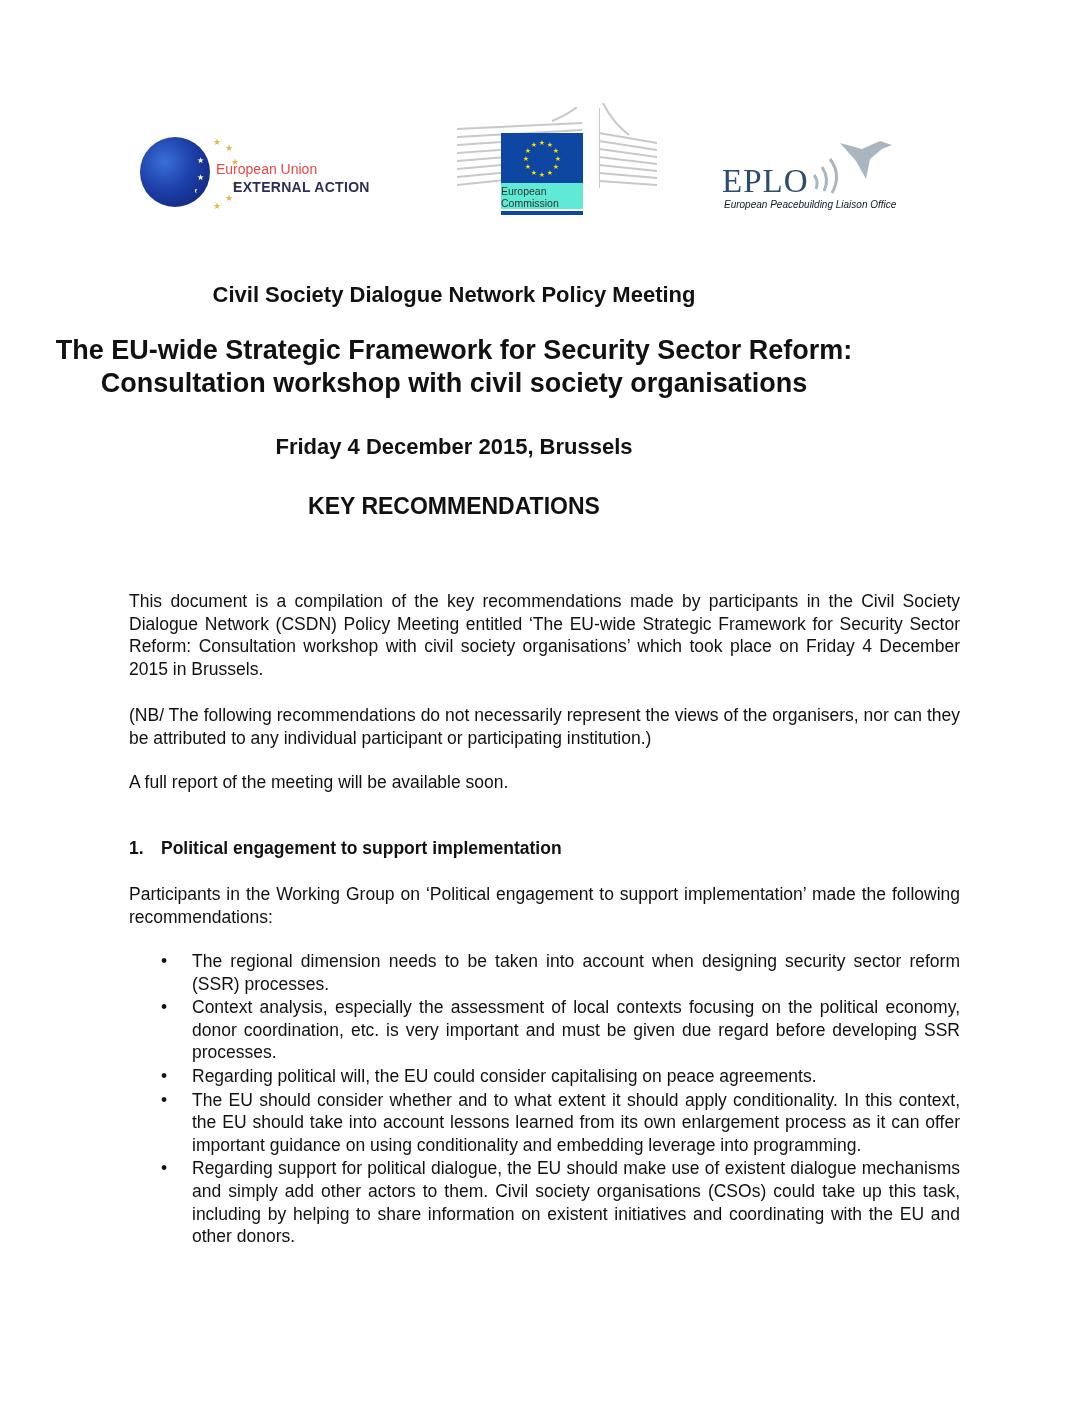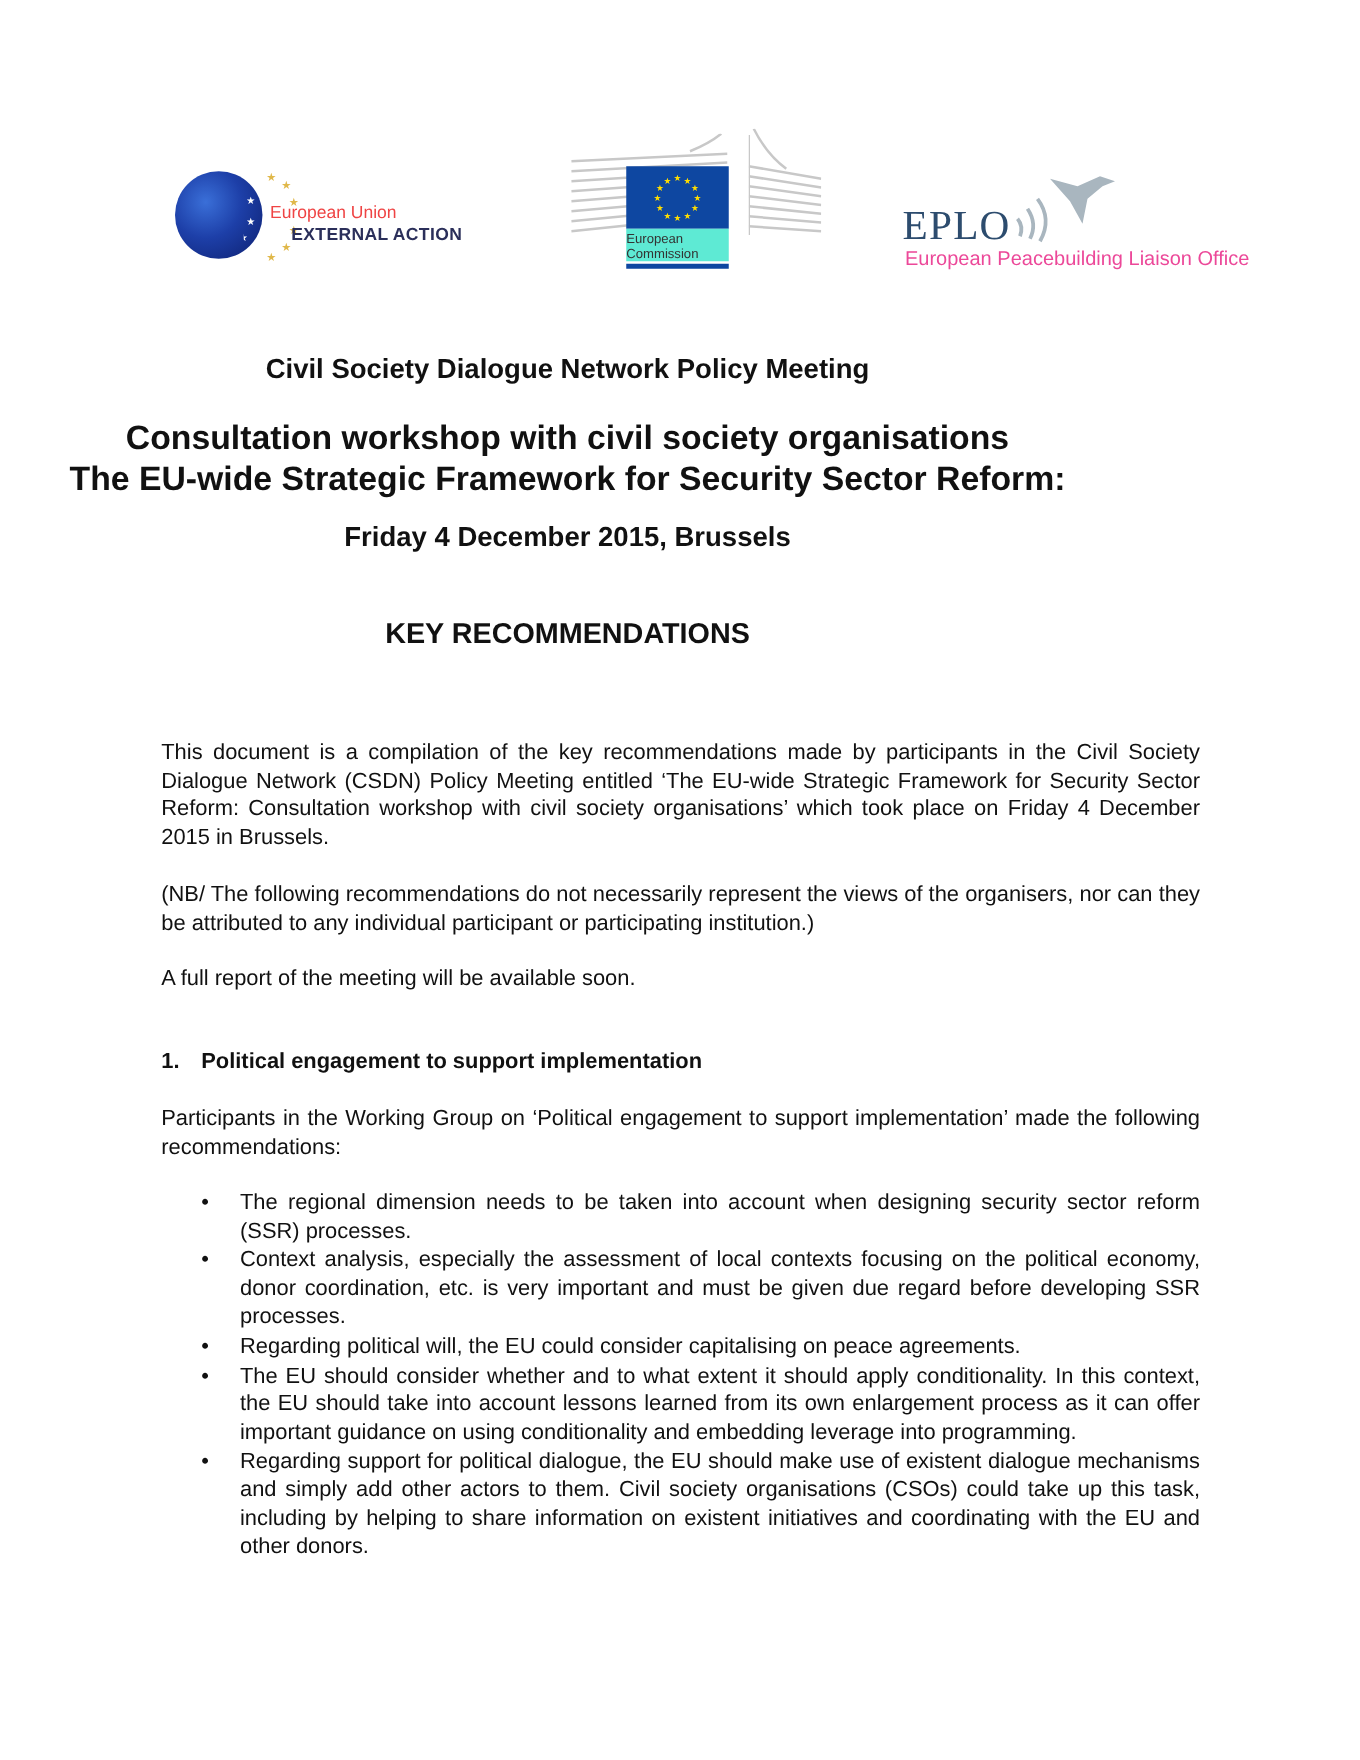--- a/index.html
+++ b/index.html
@@ -14,25 +14,25 @@
   .eeas-text2 { position: absolute; left: 93px; top: 44px; font-size: 14px; font-weight: bold; color: #2b2f5a; letter-spacing: 0.3px; text-align: center; }
   .logo-ec { position: absolute; left: 457px; top: 0; width: 200px; height: 125px; }
   .ec-lines-l { position: absolute; left: 0; top: 12px; width: 125px; height: 80px; }
   .ec-lines-r { position: absolute; left: 142px; top: 8px; width: 58px; height: 85px; }
   .ec-flag { position: absolute; left: 44px; top: 38px; width: 82px; height: 50px; background: #0e47a1; }
   .ec-label { position: absolute; left: 44px; top: 88px; width: 82px; font-size: 10.5px; line-height: 12px; color: #333; background: #5eead4; padding-top: 2px; }
   .ec-bar { position: absolute; left: 44px; top: 116px; width: 82px; height: 4px; background: #0e47a1; }
   .logo-eplo { position: absolute; left: 722px; top: 40px; width: 250px; height: 85px; }
   .eplo-word { position: absolute; left: 0; top: 28px; font-family: "Liberation Serif", serif; font-size: 33px; color: #2d4c6e; letter-spacing: 1px; }
   .eplo-waves { position: absolute; left: 88px; top: 0; width: 90px; height: 60px; }
-  .eplo-sub { position: absolute; left: 2px; top: 64px; font-size: 16px; color: #ec4899; white-space: nowrap; }
+  .eplo-sub { position: absolute; left: 2px; top: 64px; font-size: 10px; color: #0f172a; white-space: nowrap; font-style: italic; }
   .center { position: absolute; left: 0; width: 908px; text-align: center; font-weight: bold; }
   .h-meeting { top: 282px; font-size: 22px; }
   .h-title { top: 334px; font-size: 27px; line-height: 33px; }
-  .h-date { top: 417px; font-size: 22px; text-align: center; }
+  .h-date { top: 434px; font-size: 22px; text-align: center; }
   .h-key { top: 493px; font-size: 23px; }
   .body { position: absolute; left: 129px; width: 831px; font-size: 17.5px; line-height: 22.6px; text-align: justify; }
   .p-intro { top: 590px; }
   .p-nb { top: 704px; }
   .p-full { top: 771px; }
   .sec-head { position: absolute; left: 129px; top: 838px; font-size: 17.5px; font-weight: bold; }
   .sec-head .num { display: inline-block; width: 32px; }
   .p-wg { top: 883px; }
   ul.recs { position: absolute; left: 129px; top: 950px; width: 831px; margin: 0; padding: 0; list-style: none;
             font-size: 17.5px; line-height: 22.6px; }
@@ -125,22 +125,22 @@
       </g>
       <path d="M30 8 L52 14 L70 6 L82 10 L72 14 L60 24 L56 44 L46 26 Z" fill="#a9b6bf"></path>
     </svg>
     <span class="eplo-word">EPLO</span>
     <span class="eplo-sub">European Peacebuilding Liaison Office</span>
   </div>
 </div>
 
 <div class="center h-meeting">Civil Society Dialogue Network Policy Meeting</div>
 <div class="center h-title">
+  <div>The EU-wide Strategic Framework for Security Sector Reform:</div>
   <div>Consultation workshop with civil society organisations</div>
-  <div>The EU-wide Strategic Framework for Security Sector Reform:</div>
 </div>
 <div class="center h-date">Friday 4 December 2015, Brussels</div>
 <div class="center h-key">KEY RECOMMENDATIONS</div>
 
 <p class="body p-intro" style="margin:0">This document is a compilation of the key recommendations made by participants in the Civil Society Dialogue Network (CSDN) Policy Meeting entitled ‘The EU-wide Strategic Framework for Security Sector Reform: Consultation workshop with civil society organisations’ which took place on Friday 4 December 2015 in Brussels.</p>
 <p class="body p-nb" style="margin:0">(NB/ The following recommendations do not necessarily represent the views of the organisers, nor can they be attributed to any individual participant or participating institution.)</p>
 <p class="body p-full" style="margin:0">A full report of the meeting will be available soon.</p>
 
 <div class="sec-head">
   <span class="num">1.</span><span>Political engagement to support implementation</span>

